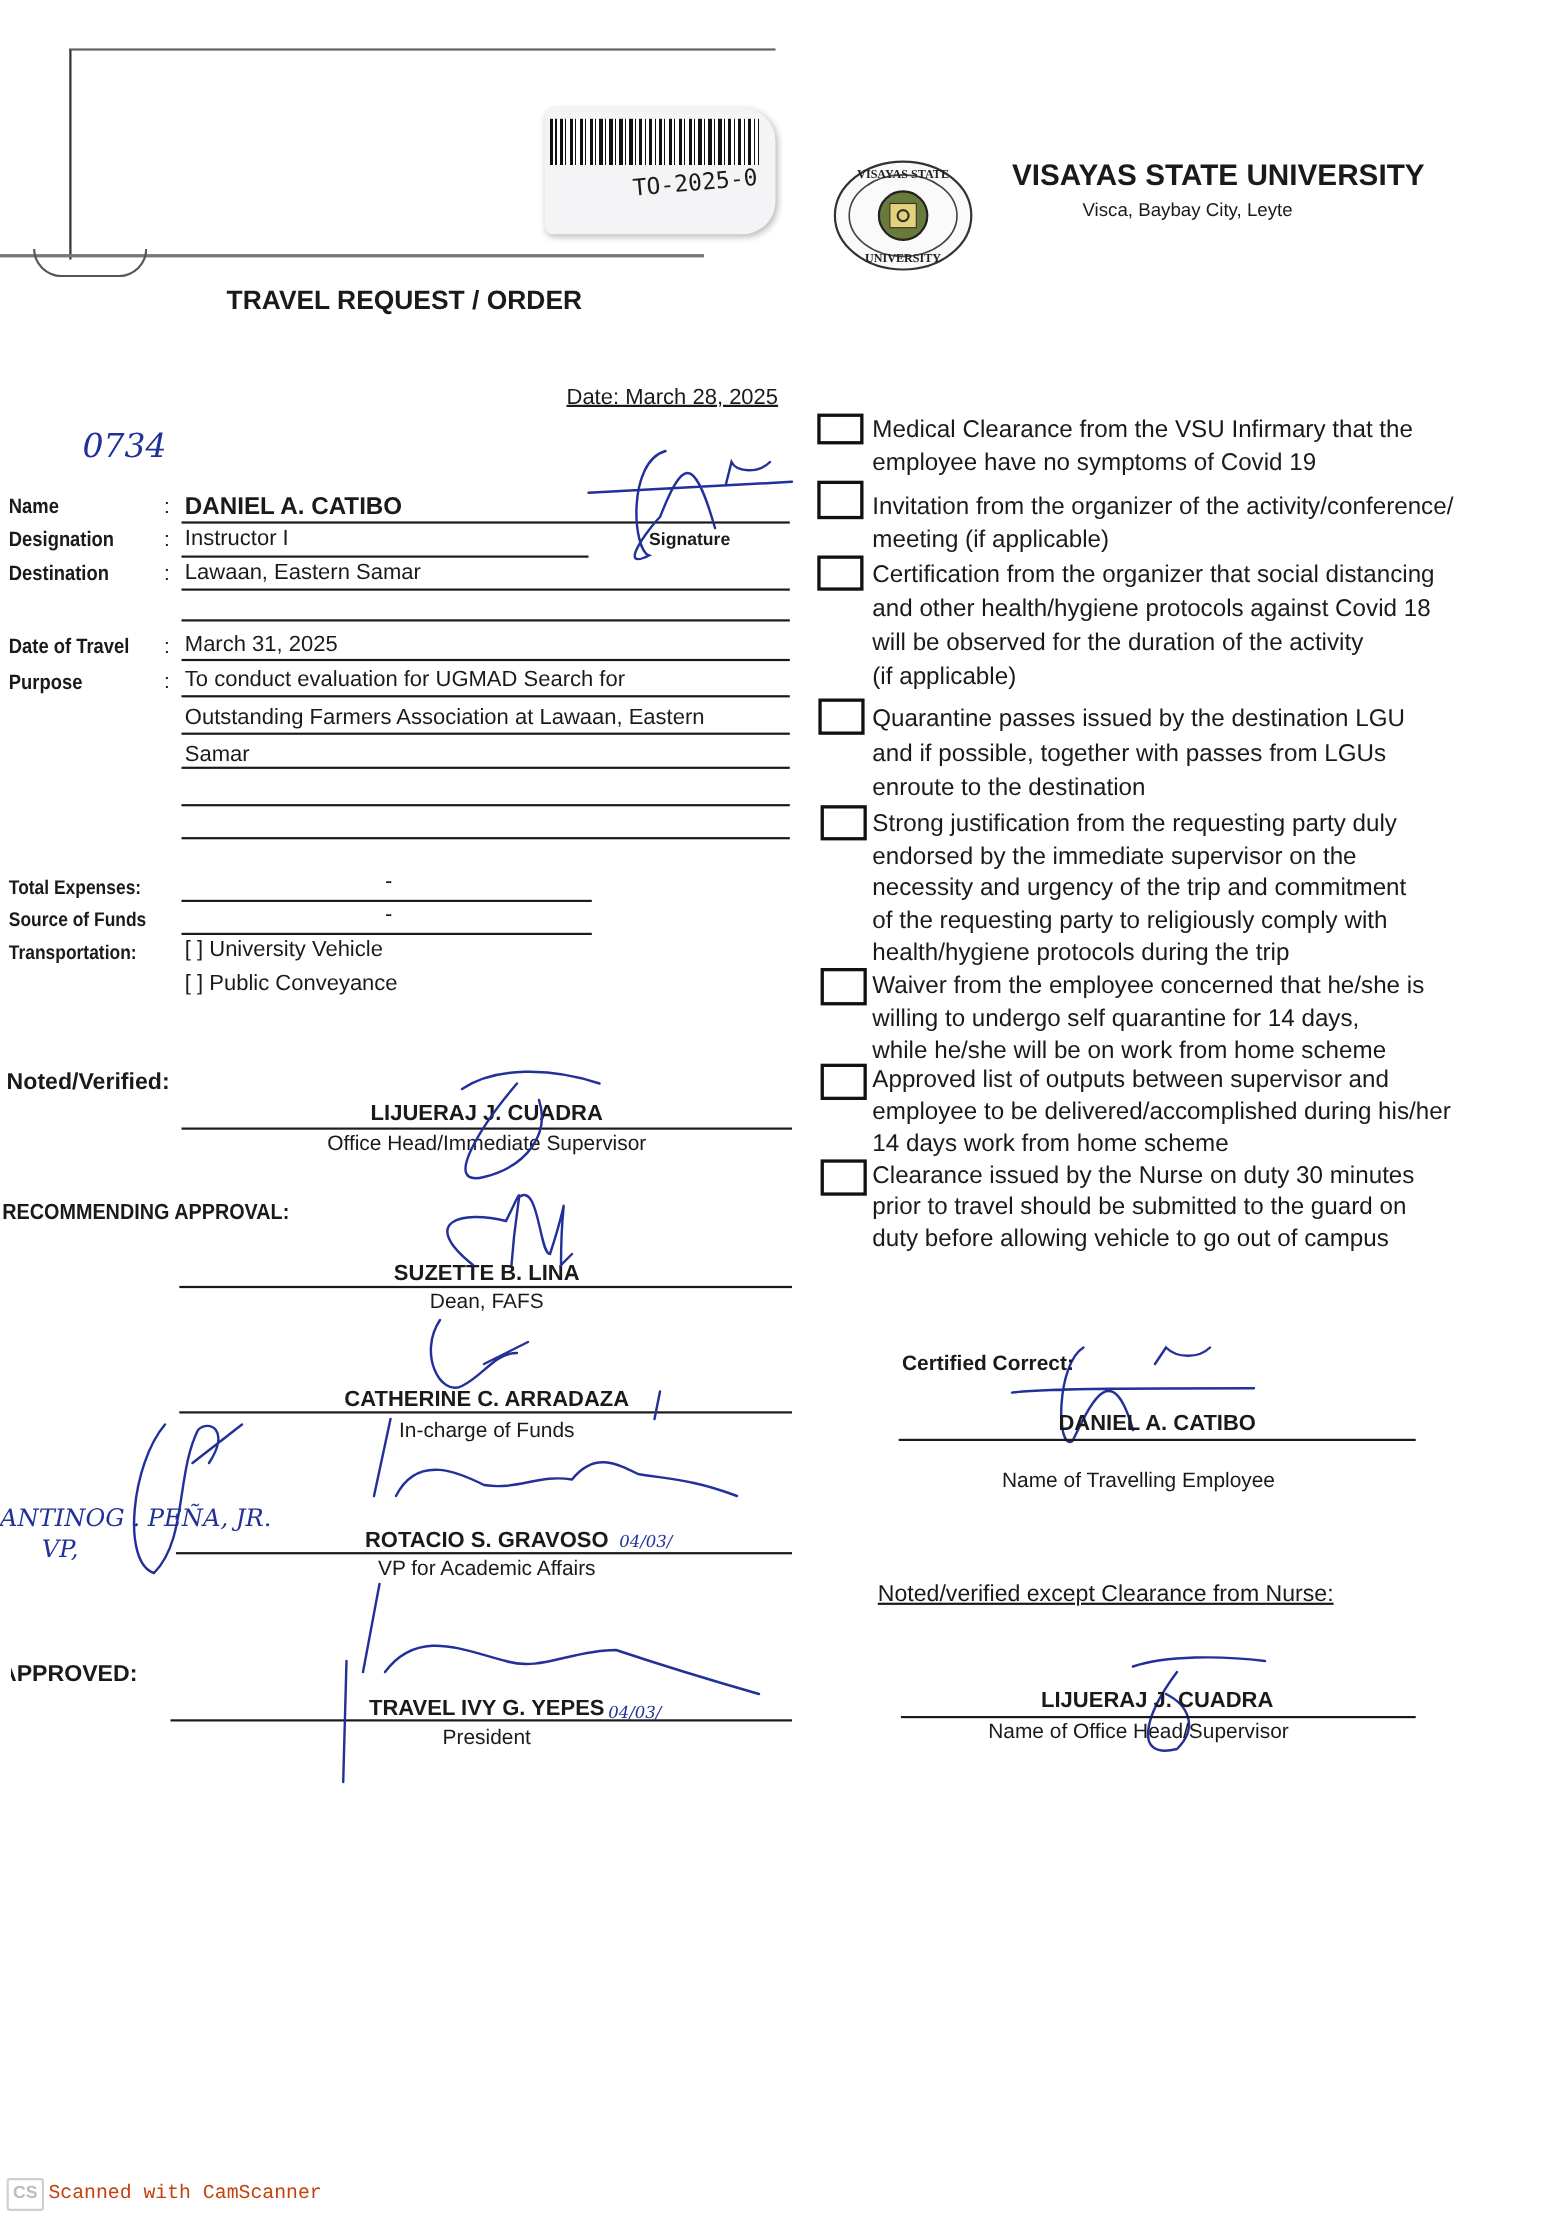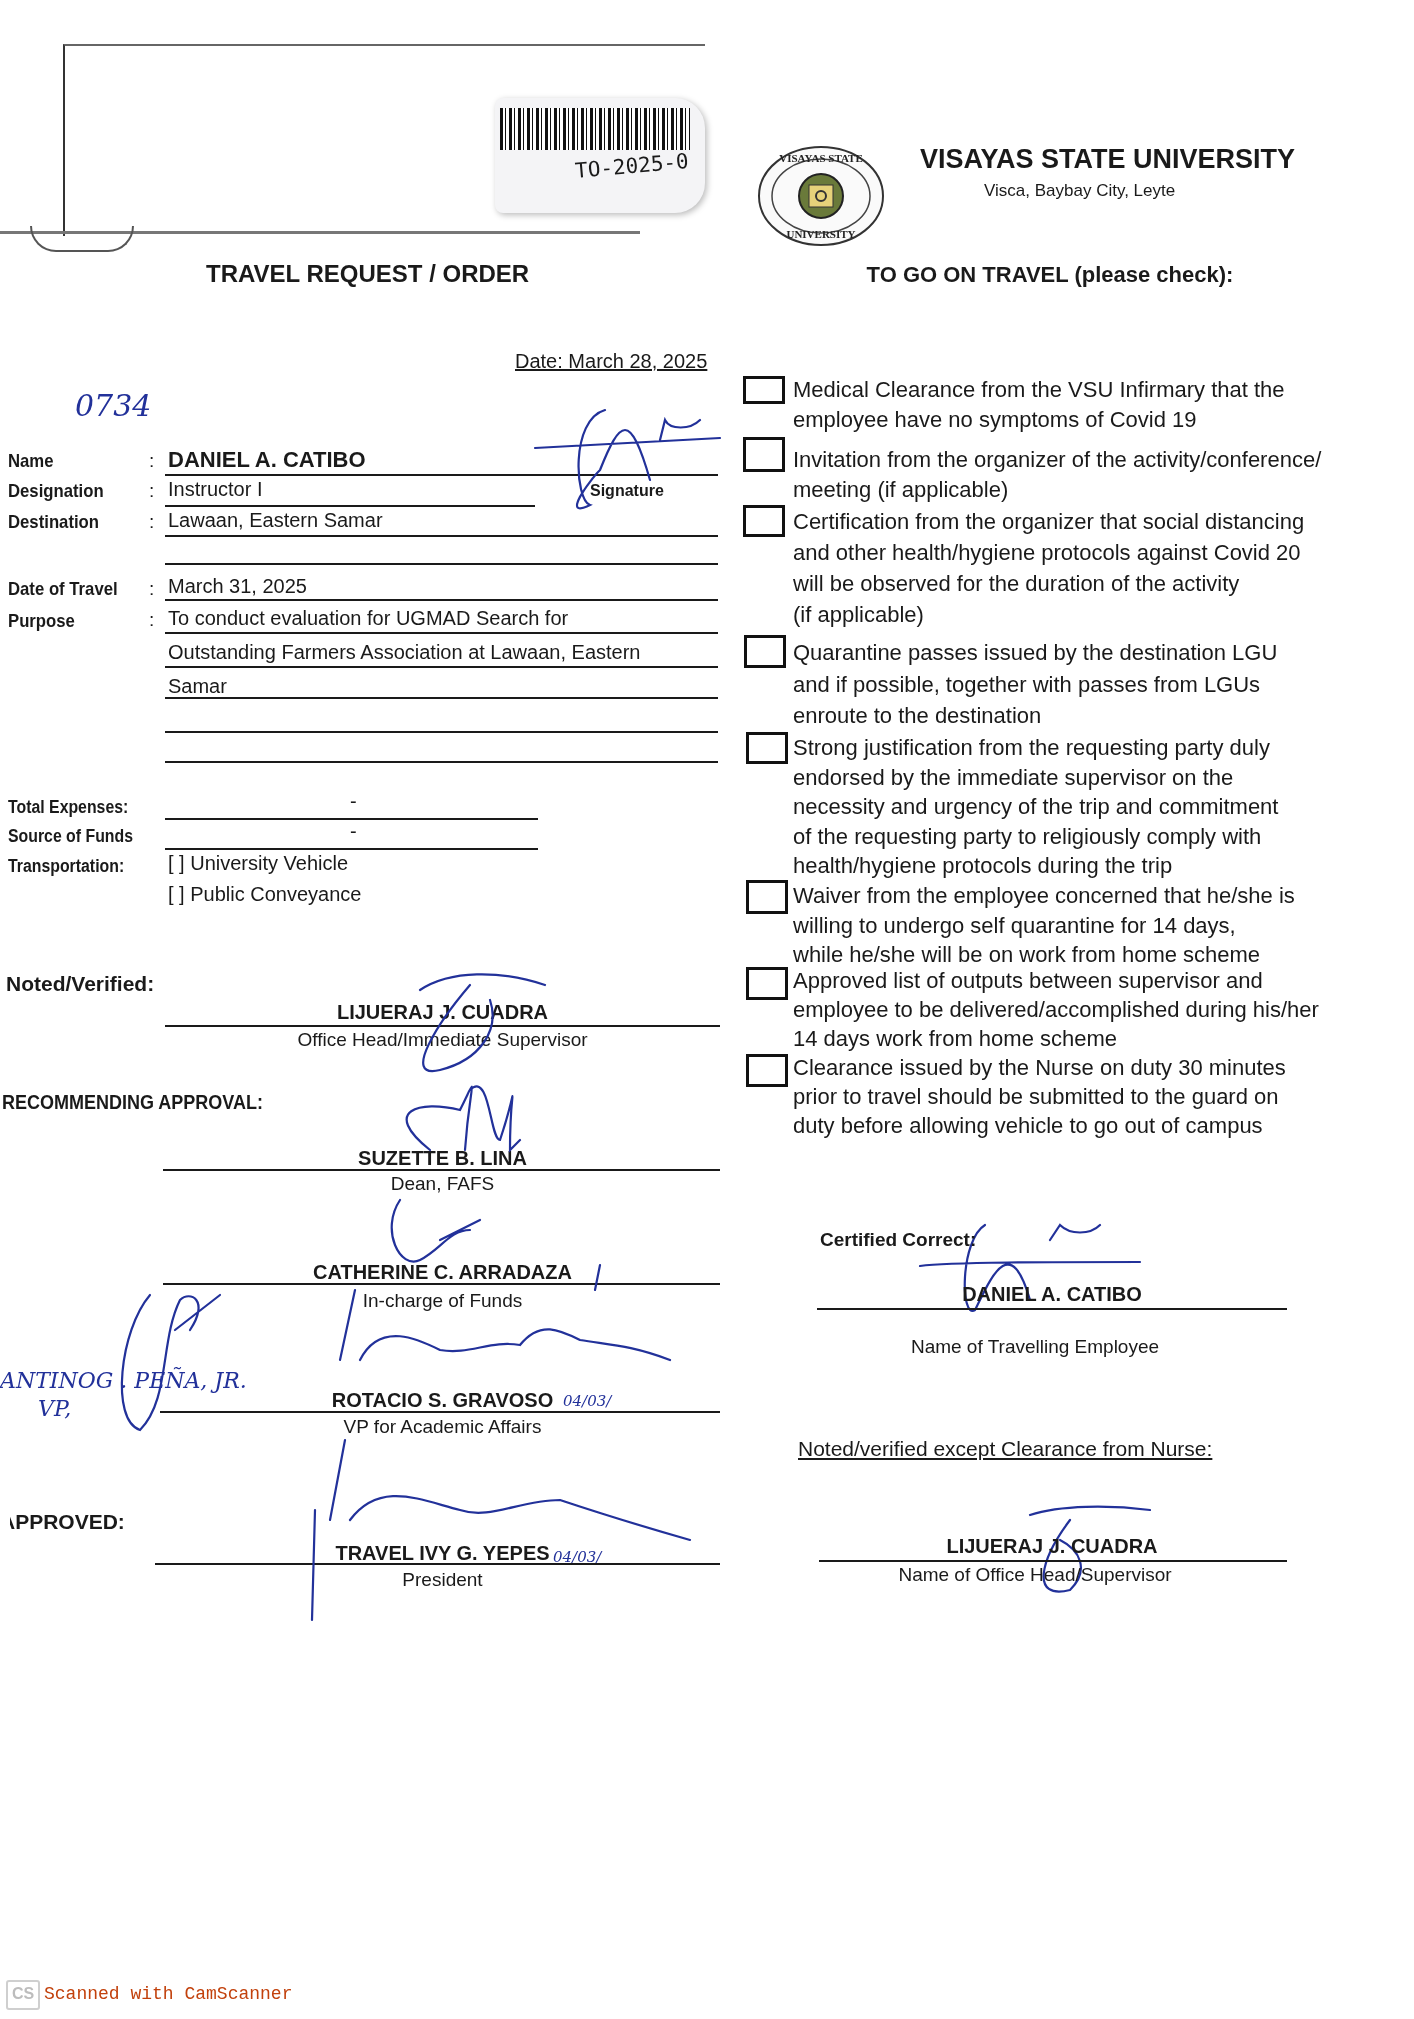--- a/index.html
+++ b/index.html
@@ -39,21 +39,20 @@
     <text x="64" y="18" font-size="11" text-anchor="middle" font-family="Liberation Serif, serif" font-weight="bold" fill="#222">VISAYAS STATE</text>
     <text x="64" y="94" font-size="11" text-anchor="middle" font-family="Liberation Serif, serif" font-weight="bold" fill="#222">UNIVERSITY</text>
   </svg>
 </div>
 
 <div class="abs bold" style="left:920px;top:144px;font-size:27px;">VISAYAS STATE UNIVERSITY</div>
 <div class="abs" style="left:984px;top:181px;font-size:17px;">Visca, Baybay City, Leyte</div>
 
 <div class="abs bold" style="left:206px;top:260px;font-size:24px;">TRAVEL REQUEST / ORDER</div>
 <div class="abs bold" style="left:740px;top:260px;width:620px;text-align:center;font-size:22px;line-height:30px;">
-  <div>TO GO ON TRAVEL (please check):</div>
 </div>
 
 <div class="abs" style="left:515px;top:350px;font-size:20px;text-decoration:underline;">Date: March 28, 2025</div>
 
 <div class="abs hand" style="left:75px;top:388px;font-size:30px;">0734</div>
 
 <div class="label" style="top:450px;">Name</div>
 <div class="colon" style="top:450px;">:</div>
 <div class="val bold" style="top:447px;font-size:22px;">DANIEL A. CATIBO</div>
 <div class="line" style="left:165px;top:474px;width:553px;"></div>
@@ -152,21 +151,21 @@
 <div class="cbox" style="left:743px;top:376px;"></div>
 <div class="ctext" style="top:375px;">Medical Clearance from the VSU Infirmary that the
 employee have no symptoms of Covid 19</div>
 
 <div class="cbox" style="left:743px;top:437px;height:35px;"></div>
 <div class="ctext" style="top:445px;">Invitation from the organizer of the activity/conference/
 meeting (if applicable)</div>
 
 <div class="cbox" style="left:743px;top:505px;height:32px;"></div>
 <div class="ctext" style="top:506px;line-height:31px;">Certification from the organizer that social distancing
-and other health/hygiene protocols against Covid 20
+and other health/hygiene protocols against Covid 18
 will be observed for the duration of the activity
  (if applicable)</div>
 
 <div class="cbox" style="left:744px;top:635px;height:33px;"></div>
 <div class="ctext" style="top:637px;line-height:31.5px;">Quarantine passes issued by the destination LGU
 and if possible, together with passes from LGUs
 enroute to the destination</div>
 
 <div class="cbox" style="left:746px;top:732px;height:32px;"></div>
 <div class="ctext" style="top:733px;line-height:29.5px;">Strong justification from the requesting party duly

